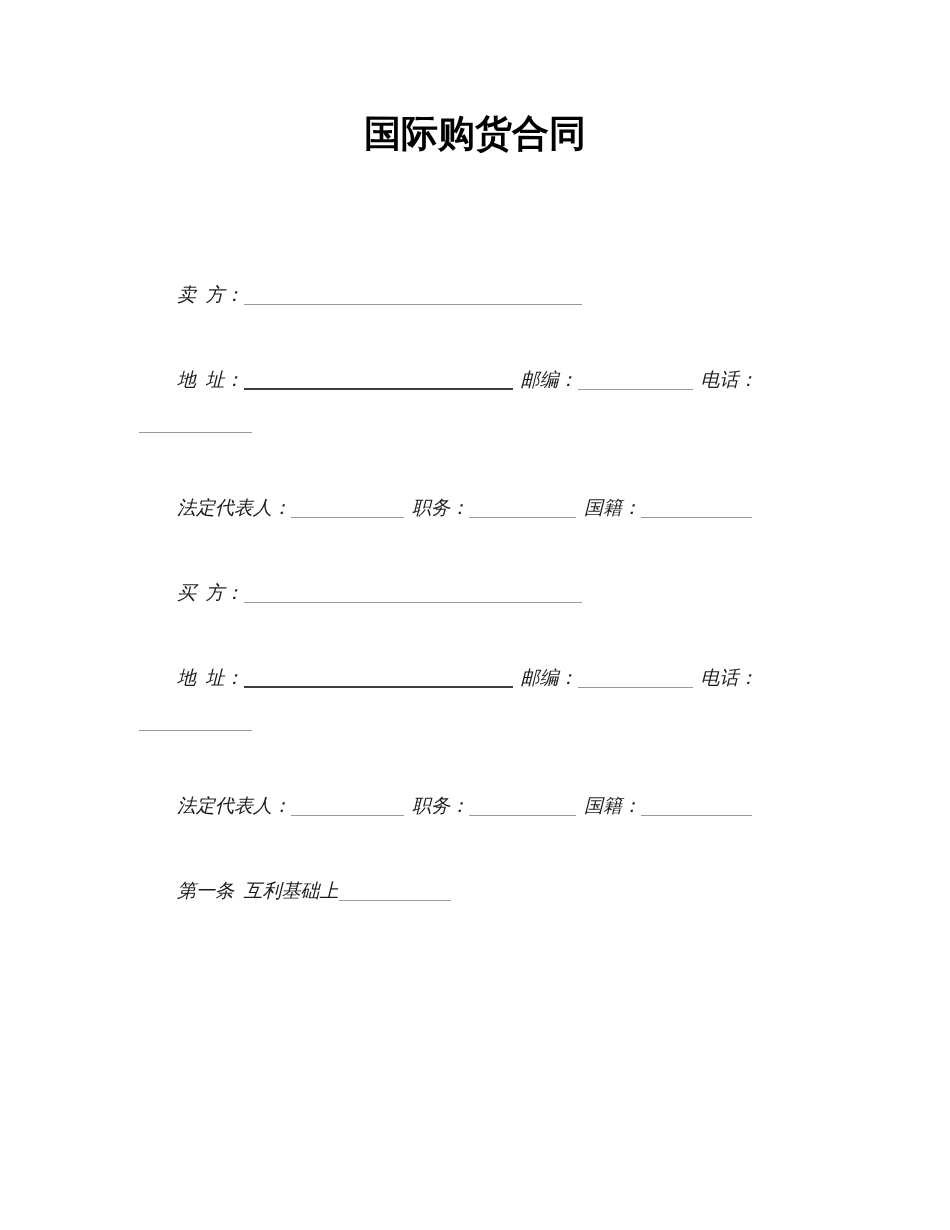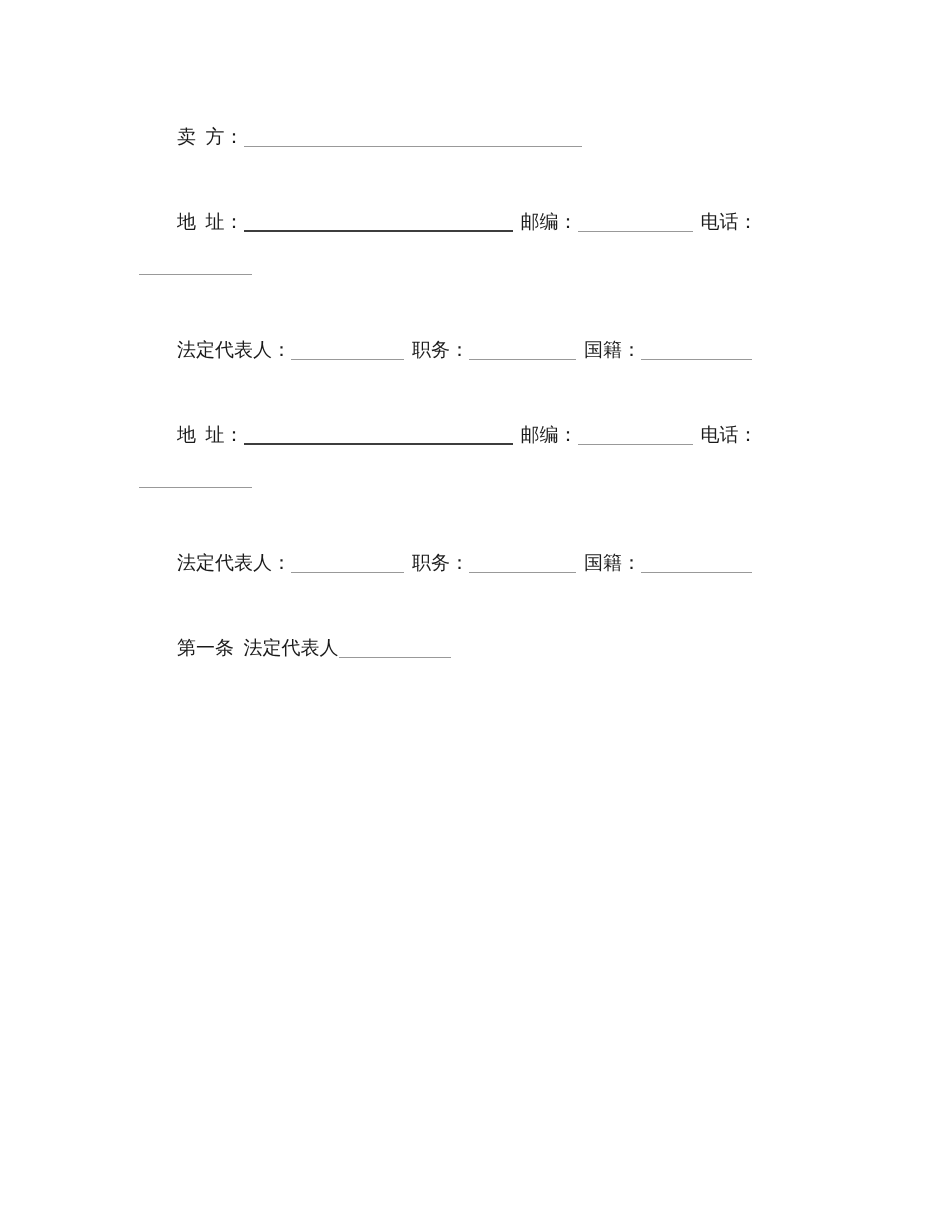--- a/index.html
+++ b/index.html
@@ -25,20 +25,21 @@
     font-family: "Liberation Sans", "DejaVu Sans", sans-serif;
     font-weight: 700;
     font-size: 37px;
     line-height: 48px;
     letter-spacing: 0px;
     color: #000000;
   }
   .body-area {
     padding-left: 139px;
     padding-right: 100px;
+    font-style: italic;
   }
   .row {
     font-size: 19px;
     line-height: 43px;
     text-indent: 38px;
     margin-bottom: 42px;
     white-space: nowrap;
   }
   .row.first { margin-top: 115px; }
   .row.wraps { white-space: normal; }
@@ -58,32 +59,34 @@
   .b-rep     { width: 113px; }
   .b-pos     { width: 107px; }
   .b-nat     { width: 111px; }
   .b-art     { width: 112px; }
 </style>
 </head>
 <body>
 
 <div class="page">
 
+  <h1 class="doc-title">国际购货合同</h1>
 
   <div class="body-area">
 
     <p class="row first"><span class="lbl">卖  方：</span><span class="blank b-seller"></span></p>
 
     <p class="row wraps"><span class="lbl">地  址：</span><span class="blank dark b-addr"></span><span class="lbl gap">邮编：</span><span class="blank b-postal"></span><span class="lbl gap">电话：</span><br><span class="blank b-phone"></span></p>
 
     <p class="row"><span class="lbl">法定代表人：</span><span class="blank b-rep"></span><span class="lbl gap">职务：</span><span class="blank b-pos"></span><span class="lbl gap">国籍：</span><span class="blank b-nat"></span></p>
 
+    <p class="row"><span class="lbl">买  方：</span><span class="blank b-seller"></span></p>
 
     <p class="row wraps"><span class="lbl">地  址：</span><span class="blank dark b-addr"></span><span class="lbl gap">邮编：</span><span class="blank b-postal"></span><span class="lbl gap">电话：</span><br><span class="blank b-phone"></span></p>
 
     <p class="row"><span class="lbl">法定代表人：</span><span class="blank b-rep"></span><span class="lbl gap">职务：</span><span class="blank b-pos"></span><span class="lbl gap">国籍：</span><span class="blank b-nat"></span></p>
 
 
-    <p class="row"><span class="lbl">第一条  法定代表人</span><span class="blank b-art"></span></p>
+    <p class="row"><span class="lbl">第一条  互利基础上</span><span class="blank b-art"></span></p>
 
 
   </div>
 </div>
 
 </body></html>

